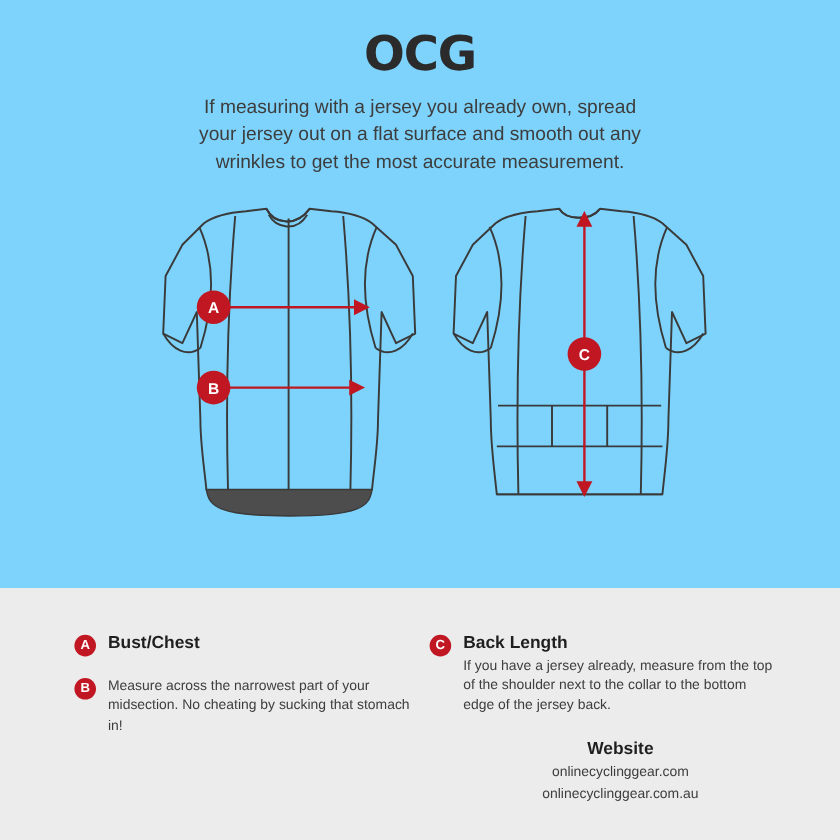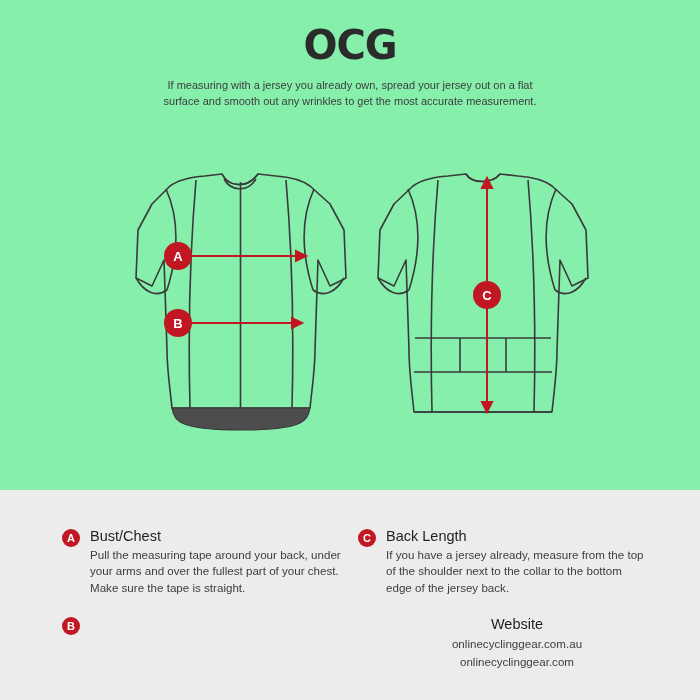--- a/index.html
+++ b/index.html
@@ -11,42 +11,42 @@
     height: 700px;
     background: #ffffff;
     font-family: "Liberation Sans", sans-serif;
     color: #3a3a3a;
     overflow: hidden;
   }
   #page {
     position: relative;
     width: 700px;
     height: 620px;
-    background: #86efac;
+    background: #7dd3fc;
   }
   
   .logo {
     position: absolute;
     top: 22px;
     left: 0;
     width: 700px;
     text-align: center;
     font-family: "DejaVu Sans", sans-serif;
     font-weight: bold;
     font-size: 40px;
     letter-spacing: -1px;
     color: #2b2b2b;
   }
   .intro {
     position: absolute;
     top: 78px;
     left: 160px;
     width: 380px;
     text-align: center;
-    font-size: 11px;
+    font-size: 16px;
     line-height: 1.45;
     color: #3d3d3d;
   }
   
   .diagram {
     position: absolute;
     top: 160px;
     left: 0;
     width: 700px;
     height: 330px;
@@ -77,21 +77,21 @@
     background: #c01722;
     color: #ffffff;
     font-size: 11px;
     font-weight: bold;
     line-height: 18px;
     text-align: center;
   }
   .entry h3 {
     margin: 0 0 3px 0;
     font-size: 14.5px;
-    font-weight: normal;
+    font-weight: bold;
     color: #1f1f1f;
   }
   .entry p {
     margin: 0;
     font-size: 11.6px;
     line-height: 1.42;
     color: #3d3d3d;
   }
   .entry p.link { line-height: 1.5; }
   .nb { padding-left: 28px; text-align: center; }
@@ -219,34 +219,34 @@
       </g>
     </svg>
   </div>
 
   <div class="panel">
 
     <div class="col col-left">
       <div class="entry">
         <div class="badge">A</div>
         <h3>Bust/Chest</h3>
-        <p>Pull the measuring tape around your back, under your arms and over the fullest part of your chest. Make sure the tape is straight.</p>
       </div>
       <div class="entry">
         <div class="badge">B</div>
+        <p>Measure  across the narrowest part of your midsection. No cheating by sucking that stomach in!</p>
       </div>
     </div>
 
     <div class="col col-right">
       <div class="entry">
         <div class="badge">C</div>
         <h3>Back Length</h3>
         <p>If you have a jersey already, measure from the top of the shoulder next to the collar to the bottom edge of the jersey back.</p>
       </div>
       <div class="entry nb">
         <h3>Website</h3>
+        <p class="link">onlinecyclinggear.com</p>
         <p class="link">onlinecyclinggear.com.au</p>
-        <p class="link">onlinecyclinggear.com</p>
       </div>
     </div>
 
   </div>
 </div>
 
 </body></html>

